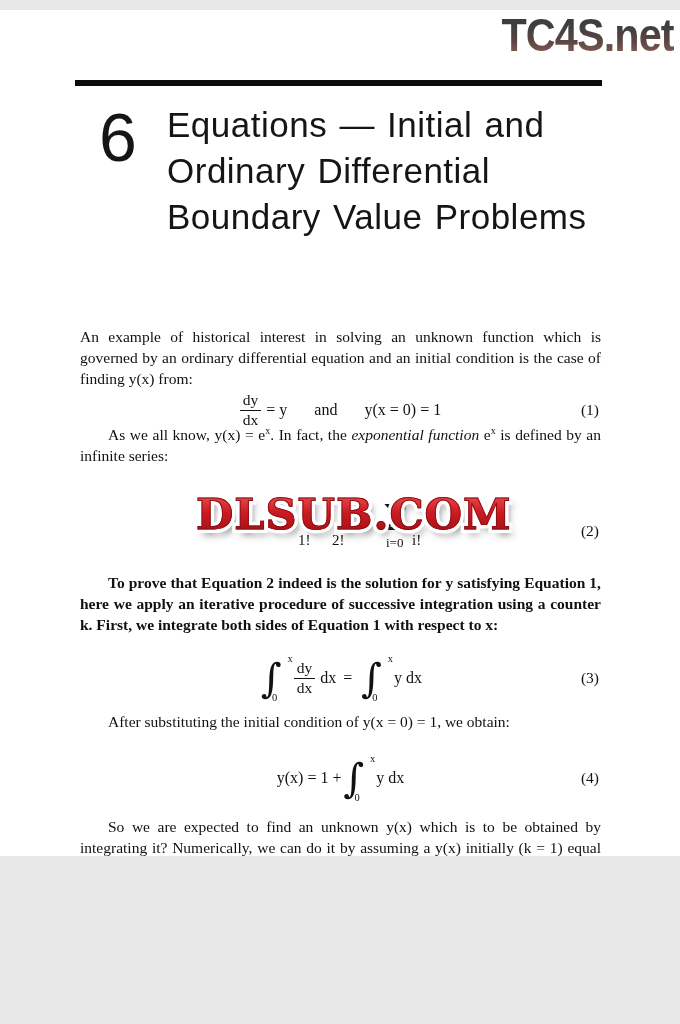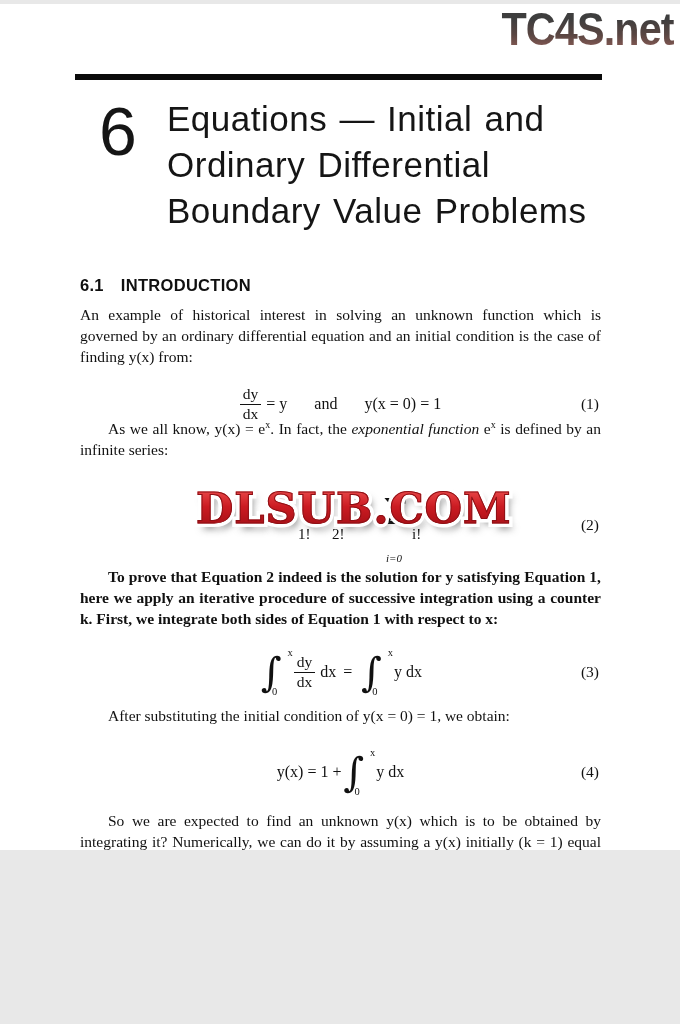--- a/index.html
+++ b/index.html
@@ -1,17 +1,17 @@
 <!DOCTYPE html>
 <html><head>
 <meta charset="utf-8">
 <style>
   html,body { margin:0; padding:0; background:#e8e8e8; }
   .page {
-    position:relative; width:680px; height:846px; margin:4px auto;
+    position:relative; width:680px; height:846px; margin:10px auto;
     background:#ffffff; overflow:hidden;
     font-family:"Liberation Serif", serif; color:#111;
   }
 
   
   .wm-top {
     position:absolute; top:0px; right:6px;
     font-family:"Liberation Sans", sans-serif; font-weight:700;
     font-size:47px; letter-spacing:-1px; line-height:50px;
     transform:scaleX(.88); transform-origin:100% 0;
@@ -60,21 +60,21 @@
     color:#101010; letter-spacing:.3px;
   }
   .section-heading .sec-num { margin-right:17px; }
 
   
   .para {
     position:absolute; left:80px; width:521px;
     font-size:15.5px; line-height:21px; text-align:justify;
   }
   .indent { text-indent:28px; }
-  .p1 { top:300px; }
+  .p1 { top:316px; }
   .p2 { top:414px; }
   .p3 { top:562px;font-weight:bold; }
   .p4 { top:701px; }
   .p5 { top:806px; }
   .em { font-style:italic; }
   sup { font-size:10px; line-height:0; }
 
   
   .eqrow {
     position:absolute; left:80px; width:521px;
@@ -100,21 +100,21 @@
   .int .il { position:absolute; bottom:-5px; left:11px; font-size:10.5px; }
 
   
   .eq2-zone { position:absolute; left:80px; top:483px; width:521px; height:64px; }
   .eq2-zone .fragment { position:absolute; font-size:15px; z-index:1; }
   .f-1 { left:218px; top:39px; }
   .f-2 { left:252px; top:39px; }
   .f-3 { left:332px; top:39px; }
   .sigma { position:absolute; left:303px; top:8px; font-size:35px; line-height:1;
            font-family:"DejaVu Serif", serif; z-index:1; }
-  .sigma-lims { position:absolute; left:306px; top:65px; font-size:11px; z-index:1;font-style:italic; }
+  .sigma-lims { position:absolute; left:306px; top:42px; font-size:13px; z-index:1; }
   .eq2-label { position:absolute; right:2px; top:29px; font-size:15.5px; z-index:1; }
 
   .footer {
     position:absolute; left:79px; top:946px;
     font-size:10px; color:#222; letter-spacing:.2px;font-style:italic;
   }
 </style>
 </head>
 <body>
 
@@ -123,23 +123,20 @@
   <div class="wm-top">TC4S.net</div>
 
   <div class="rule"></div>
   <div class="chapter-number">6</div>
   <div class="chapter-title">
     <div>Equations — Initial and</div>
     <div>Ordinary Differential</div>
     <div>Boundary Value Problems</div>
   </div>
 
-  <div class="section-heading">
-    <span class="sec-num">6.1</span><span>INTRODUCTION</span>
-  </div>
 
   <div class="para p1">An example of historical interest in solving an unknown function which is governed by an ordinary differential equation and an initial condition is the case of finding y(x) from:</div>
 
   <div class="eqrow eq1">
     <span class="frac">
       <span class="fn">dy</span>
       <span class="fd">dx</span>
     </span>
     <span class="sp-sm">= y</span>
     <span class="sp-and">and</span>

